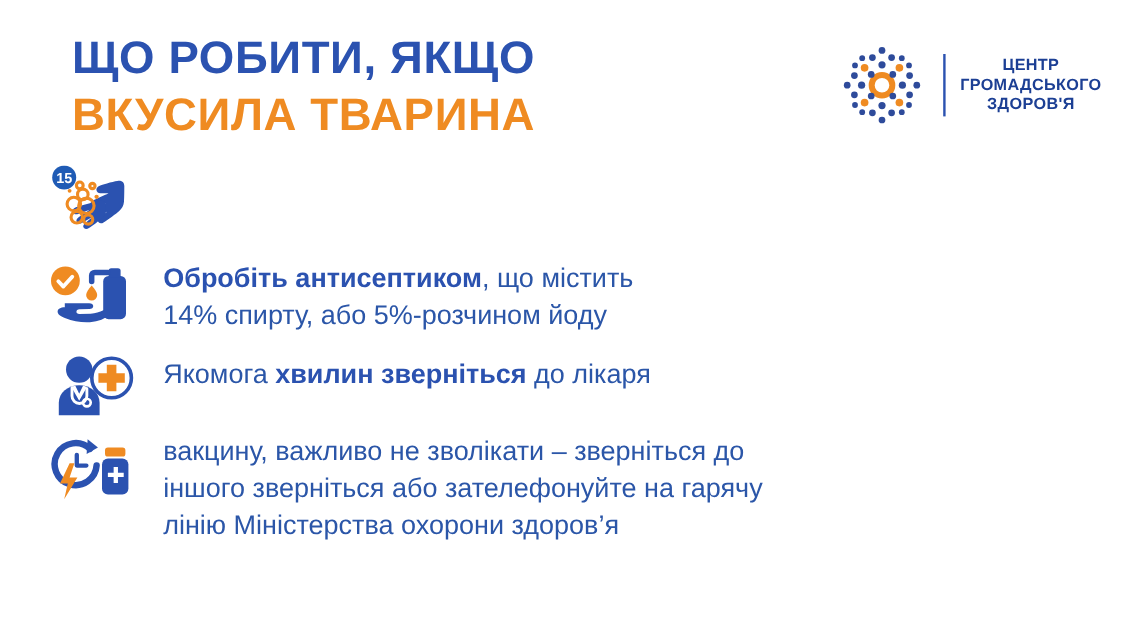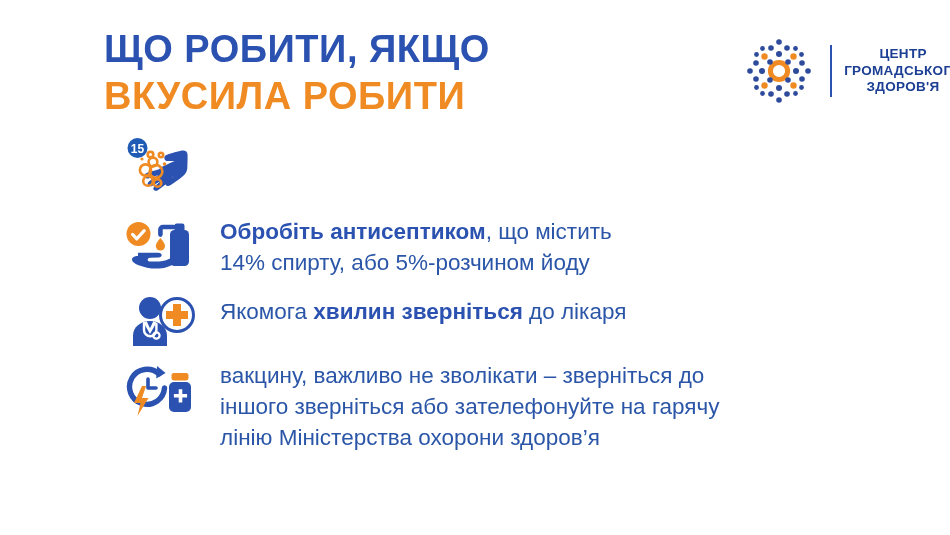--- a/index.html
+++ b/index.html
@@ -14,21 +14,20 @@
     font-family: "Liberation Sans", "DejaVu Sans", sans-serif;
     overflow: hidden;
     position: relative;
   }
 
   .poster {
     position: relative;
     width: 812px;
     height: 535px;
     background: #ffffff;
-    margin-left: 44px;
   }
 
   
   .header {
     position: absolute;
     top: 26px;
     left: 0;
     width: 950px;
     height: 100px;
   }
@@ -86,21 +85,21 @@
   .steps {
     position: absolute;
     left: 0;
     top: 136px;
     width: 950px;
   }
 
   .step {
     display: flex;
     align-items: flex-start;
-    padding-left: 82px;
+    padding-left: 42px;
     margin-bottom: 14px;
   }
   .step-icon {
     width: 72px;
     flex: none;
     display: flex;
     align-items: flex-start;
     justify-content: center;
     padding-top: 2px;
   }
@@ -130,21 +129,21 @@
 </style>
 </head>
 <body>
 
 <div class="poster">
 
   <div class="header">
 
     <div class="title-block">
       <div class="title-line title-line-1">ЩО РОБИТИ, ЯКЩО</div>
-      <div class="title-line title-line-2">ВКУСИЛА РОБИТИ</div>
+      <div class="title-line title-line-2">ВКУСИЛА ТВАРИНА</div>
     </div>
 
     <div class="logo">
       <div class="logo-mark">
         <svg viewBox="0 0 78 78" width="78" height="78" aria-hidden="true">
 
           <circle cx="39" cy="39" r="8.6" fill="none" stroke="#ef8b22" stroke-width="5"></circle>
 
           <circle cx="24.5" cy="24.5" r="3.2" fill="#ef8b22"></circle>
           <circle cx="53.5" cy="24.5" r="3.2" fill="#ef8b22"></circle>

